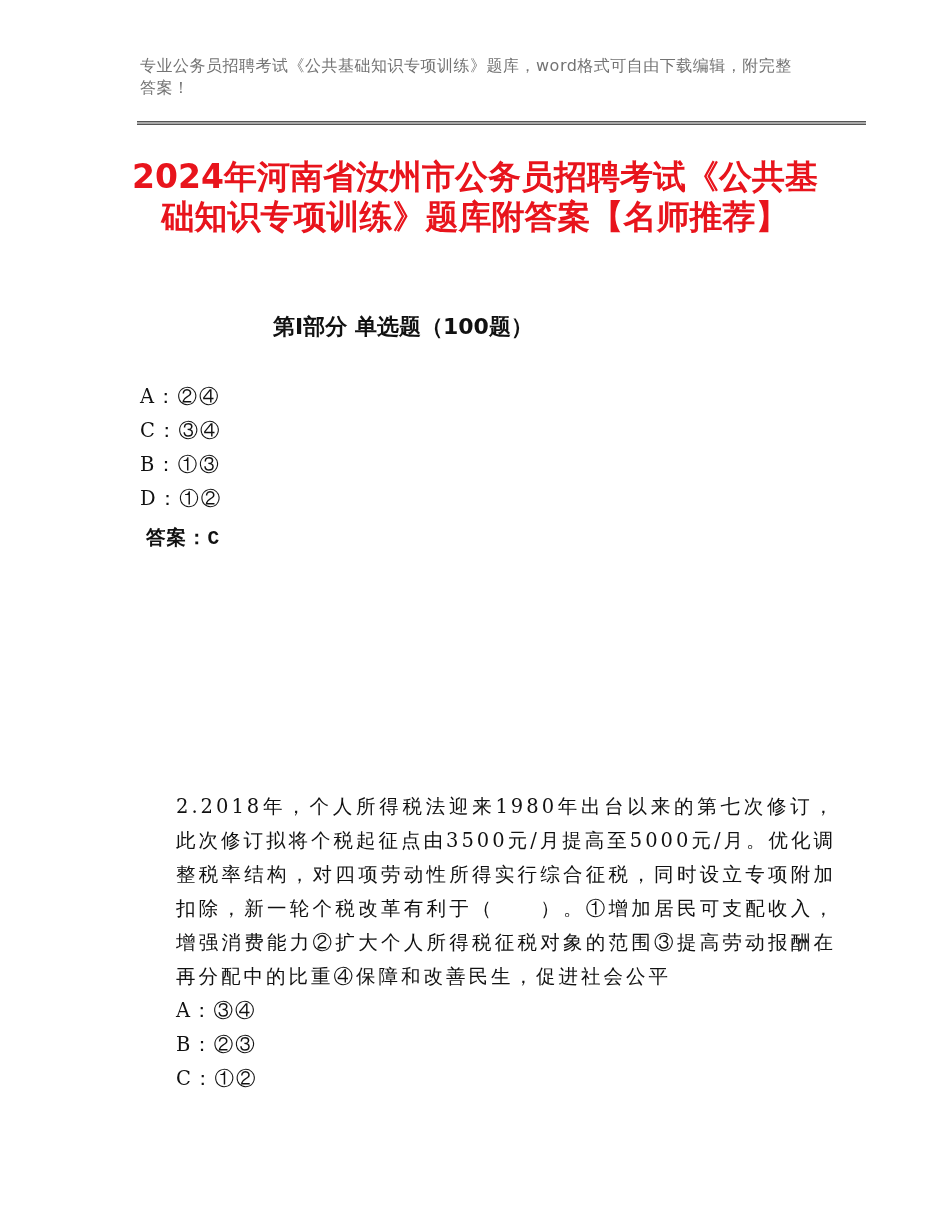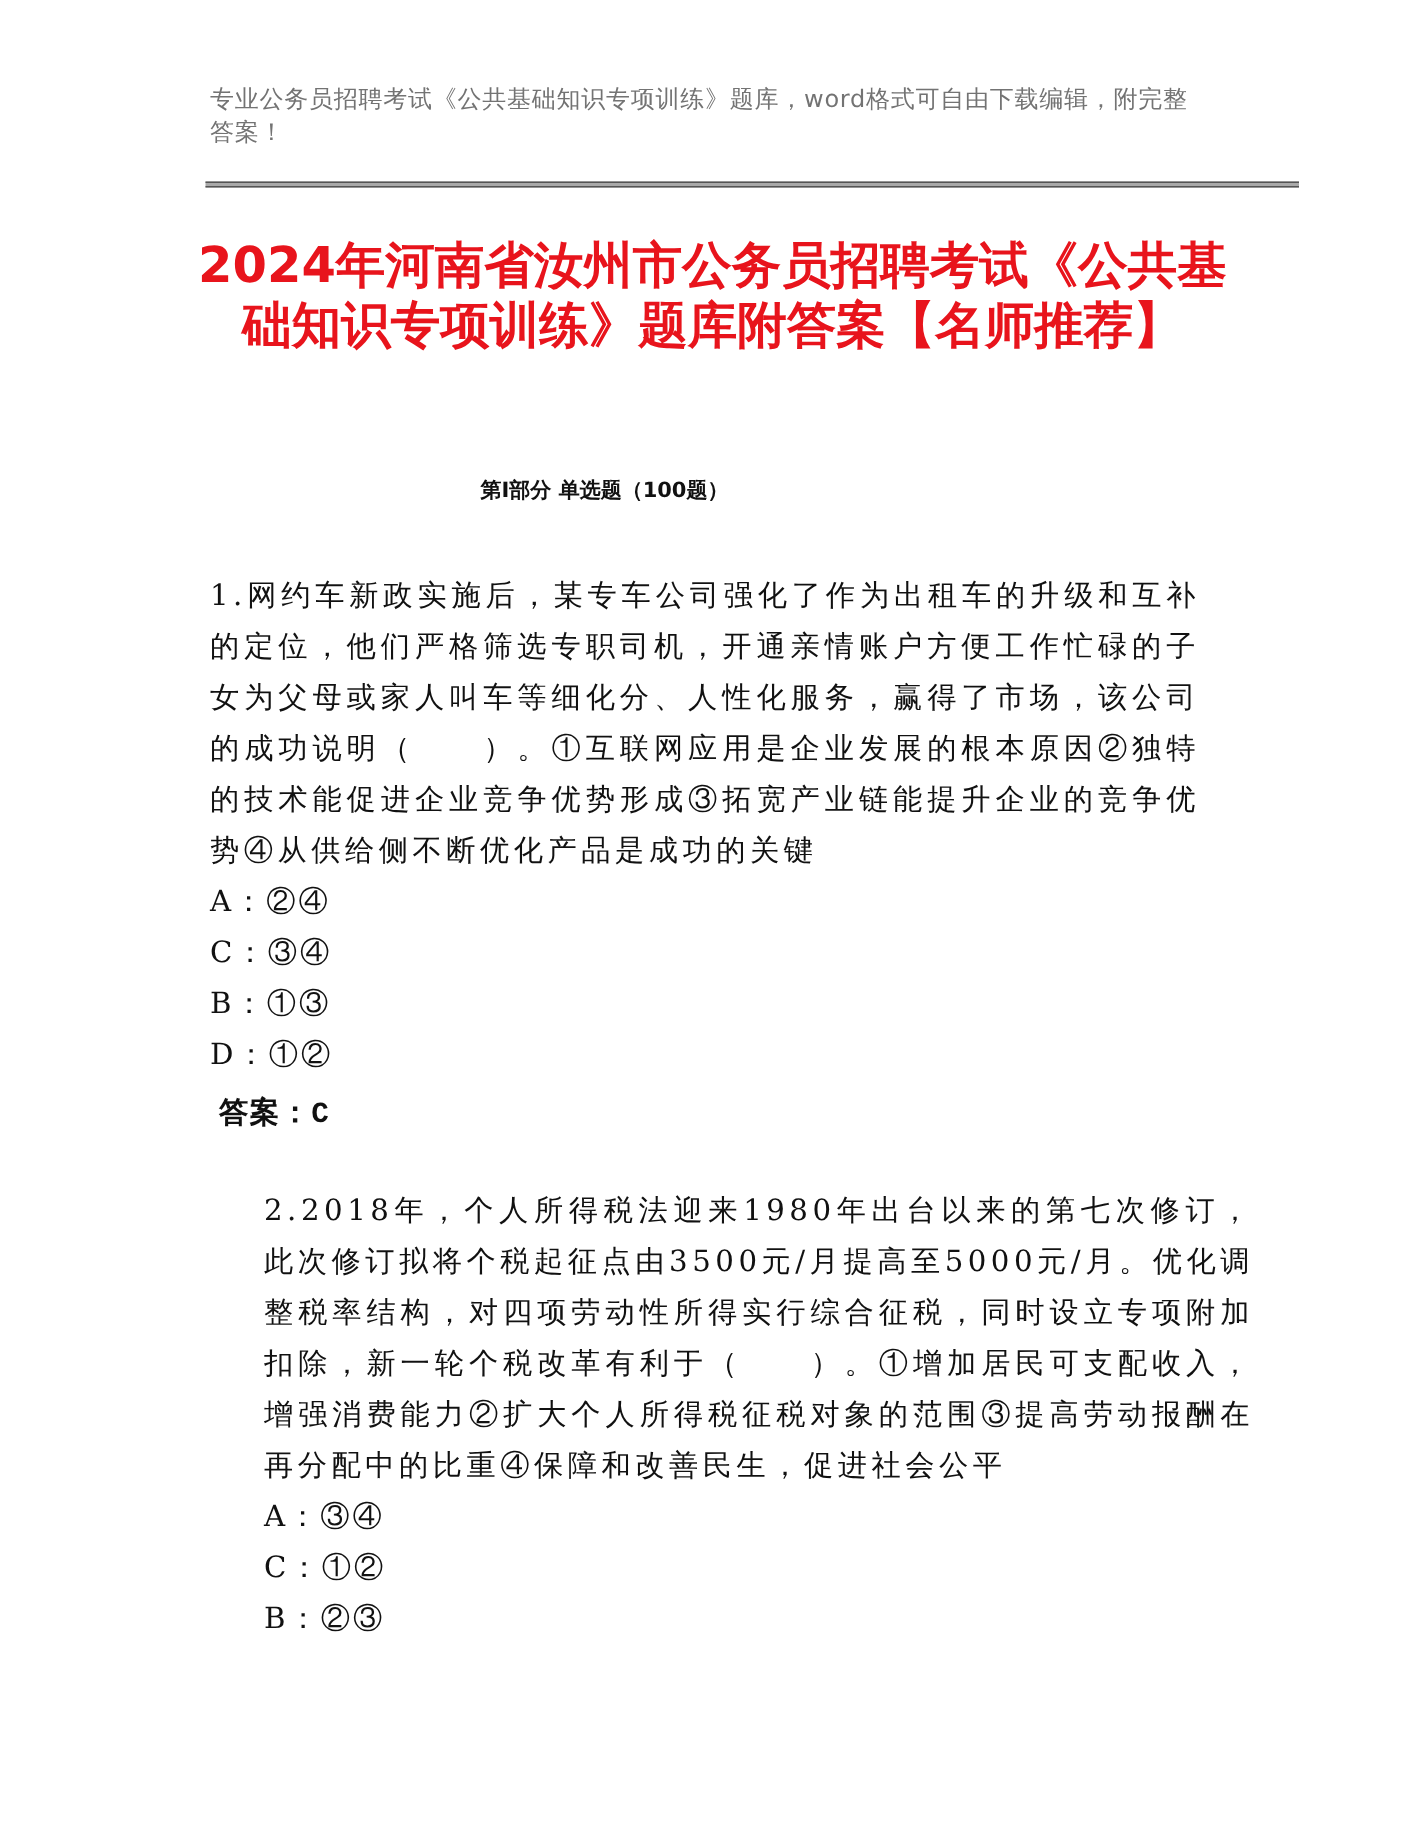--- a/index.html
+++ b/index.html
@@ -54,21 +54,21 @@
       font-weight: bold;
       margin: 0;
     }
     .section-heading {
       position: absolute;
       left: 0;
       top: 314px;
       width: 806px;
       text-align: center;
       font-family: "DejaVu Sans", "Liberation Sans", sans-serif;
-      font-size: 14px;
+      font-size: 22px;
       line-height: 26px;
       font-weight: bold;
       color: #111111;
       margin: 0;
     }
     .question {
       position: absolute;
       left: 140px;
       width: 660px;
       font-size: 19.5px;
@@ -102,28 +102,27 @@
 
   <div class="header-note">专业公务员招聘考试《公共基础知识专项训练》题库，word格式可自由下载编辑，附完整答案！</div>
 
   <div class="header-rule"></div>
 
   <h1 class="doc-title">2024年河南省汝州市公务员招聘考试《公共基础知识专项训练》题库附答案【名师推荐】</h1>
 
   <h2 class="section-heading">第Ⅰ部分 单选题（100题）</h2>
 
   <div class="question" id="q1">
-    <p class="stem">1.网约车新政实施后，某专车公司强化了作为出租车的升级和互补的定位，他们严格筛选专职司机，开通亲情账户方便工作忙碌的子女为父母或家人叫车等细化分、人性化服务，赢得了市场，该公司的成功说明（　　）。①互联网应用是企业发展的根本原因②独特的技术能促进企业竞争优势形成③拓宽产业链能提升企业的竞争优势④从供给侧不断优化产品是成功的关键</p>
     <p class="option">A：②④</p>
     <p class="option">C：③④</p>
     <p class="option">B：①③</p>
     <p class="option">D：①②</p>
     <p class="answer">答案：C</p>
   </div>
 
   <div class="question" id="q2">
     <p class="stem">2.2018年，个人所得税法迎来1980年出台以来的第七次修订，此次修订拟将个税起征点由3500元/月提高至5000元/月。优化调整税率结构，对四项劳动性所得实行综合征税，同时设立专项附加扣除，新一轮个税改革有利于（　　）。①增加居民可支配收入，增强消费能力②扩大个人所得税征税对象的范围③提高劳动报酬在再分配中的比重④保障和改善民生，促进社会公平</p>
     <p class="option">A：③④</p>
+    <p class="option">B：②③</p>
     <p class="option">C：①②</p>
-    <p class="option">B：②③</p>
   </div>
 
 </div>
 
 </body></html>

